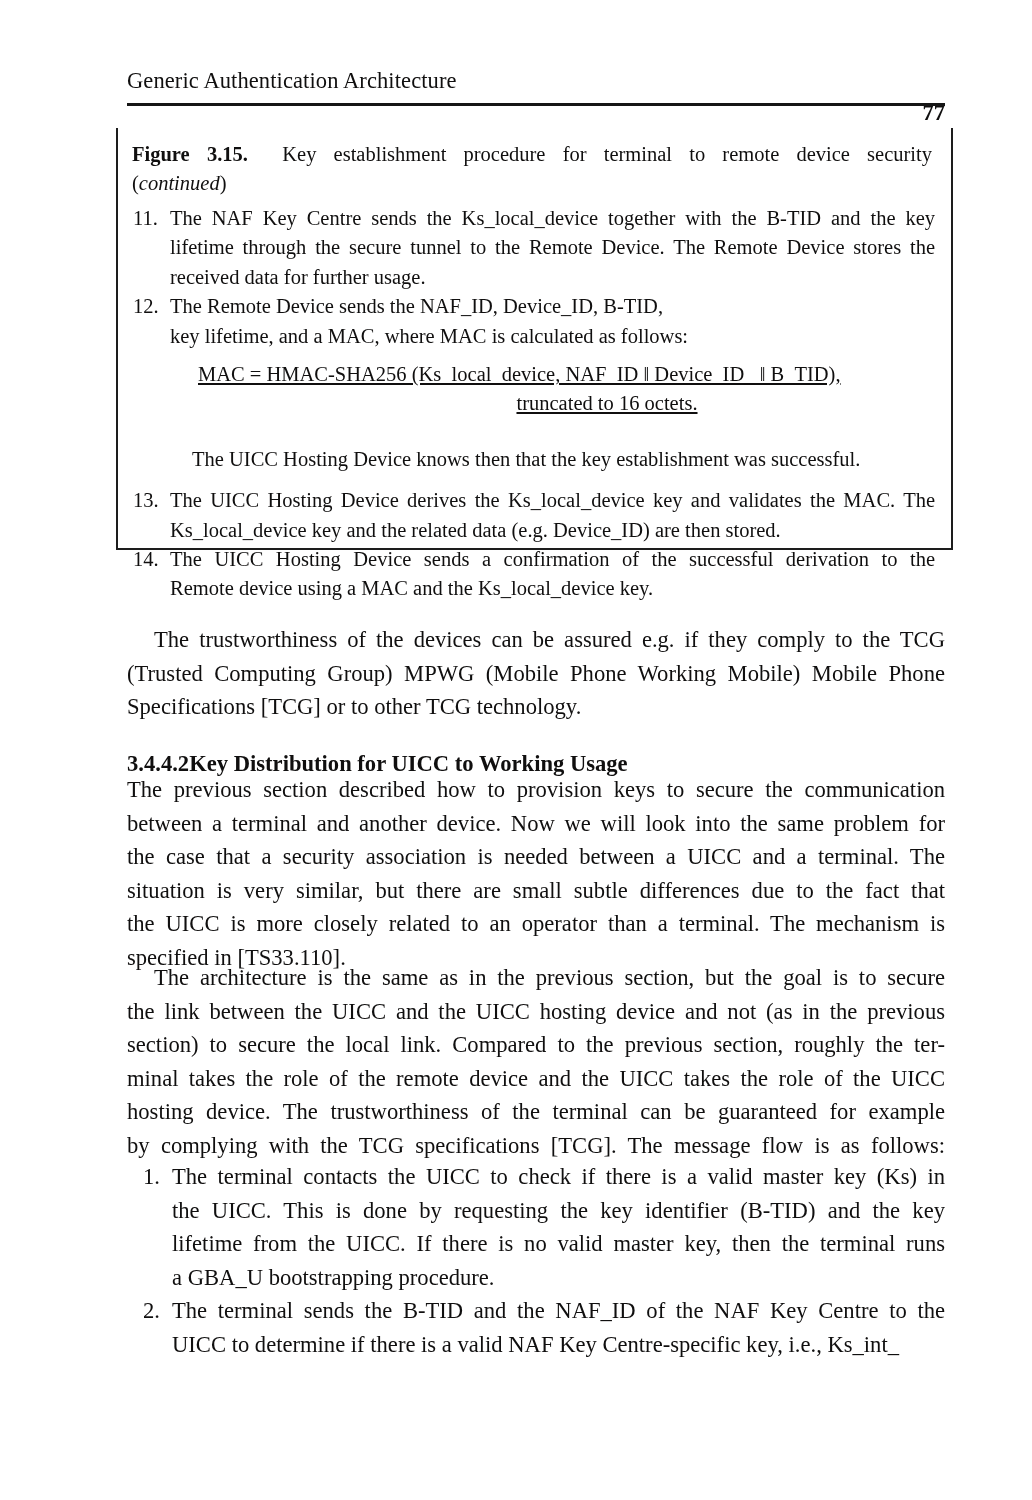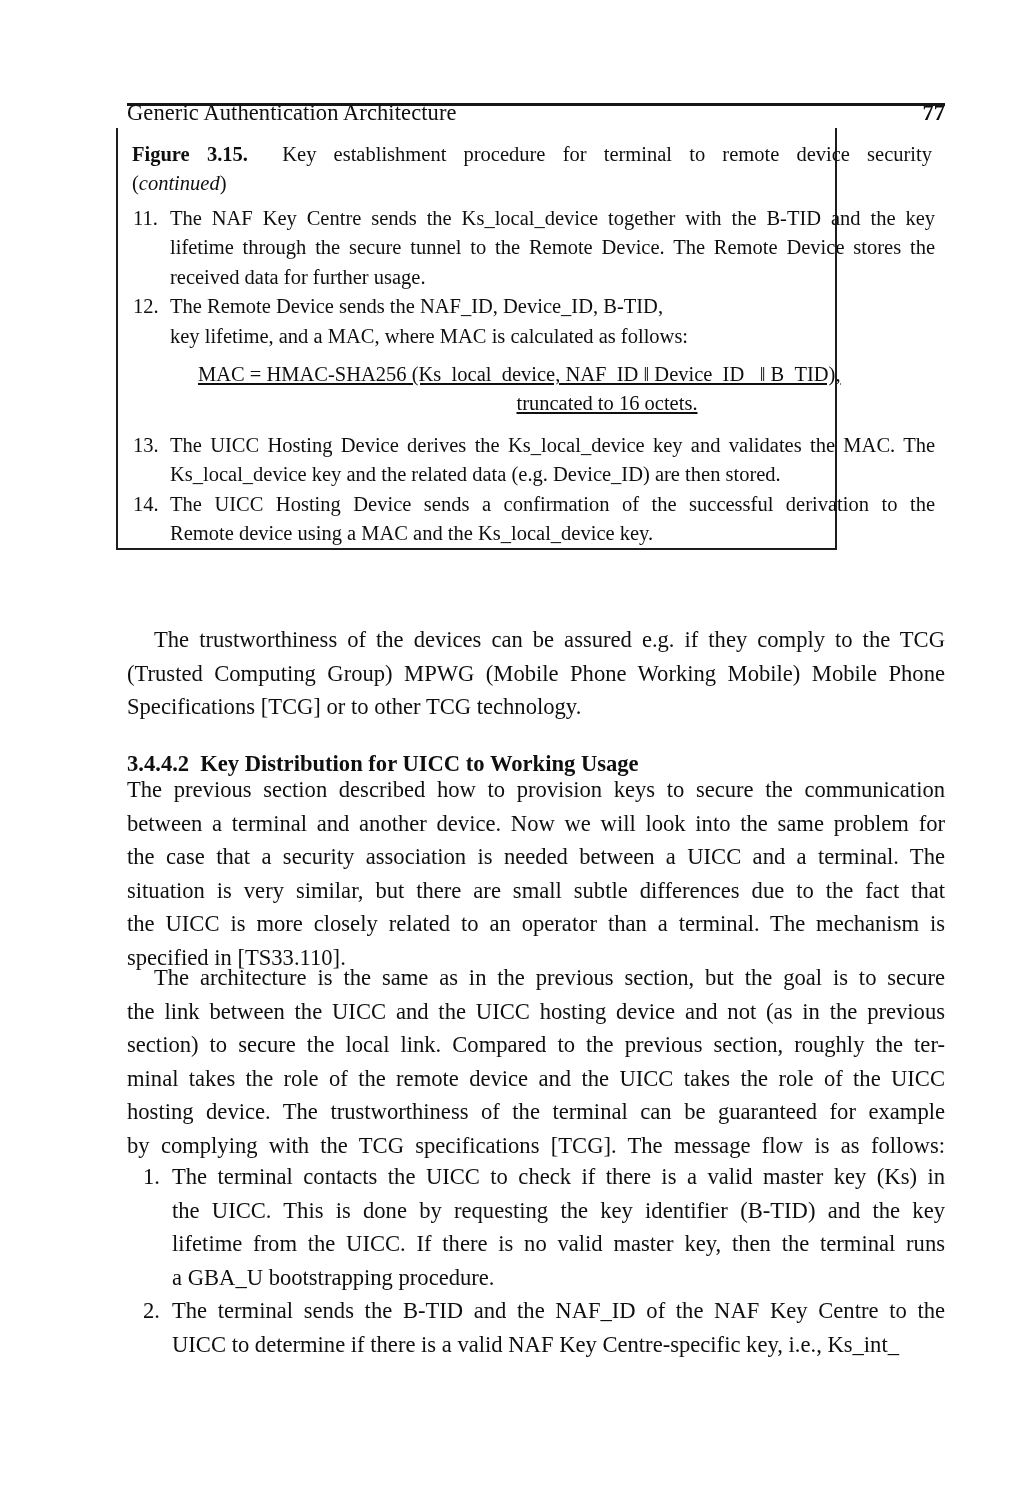--- a/index.html
+++ b/index.html
@@ -24,21 +24,21 @@
     height: 1500px;
   }
 
   
   .runhead {
     position: absolute;
     left: 127px;
     top: 68px;
     width: 818px;
     display: flex;
-    align-items: flex-end;
+    align-items: flex-start;
     justify-content: space-between;
   }
   .runhead-title {
     font-size: 22.5px;
     letter-spacing: 0.1px;
     white-space: nowrap;
   }
   .runhead-page {
     font-size: 22.5px;
     font-weight: bold;
@@ -51,21 +51,21 @@
     width: 818px;
     height: 2.6px;
     background: #161616;
   }
 
   
   .figbox {
     position: absolute;
     left: 116px;
     top: 128px;
-    width: 721px;
+    width: 837px;
     height: 422px;
     border-left: 2.2px solid #1d1d1d;
     border-right: 2.2px solid #1d1d1d;
     border-bottom: 2.2px solid #1d1d1d;
     border-top: none;
     box-sizing: border-box;
   }
 
   .fig-caption {
     position: absolute;
@@ -134,21 +134,21 @@
   }
 
   .sec-head {
     position: absolute;
     left: 127px;
     width: 818px;
     font-size: 22.6px;
     font-weight: bold;
     line-height: 30px;
   }
-  .sec-head .secnum { margin-right: 11px; }
+  .sec-head .secnum { }
 
   
   .body-list {
     position: absolute;
     left: 127px;
     width: 818px;
     font-size: 22.6px;
     line-height: 33.6px;
   }
   .body-item {
@@ -197,20 +197,21 @@
         <span class="num">12.</span>
         <span class="lline">The Remote Device sends the NAF_ID, Device_ID, B-TID,</span>
         <span class="lline">key lifetime, and a MAC, where MAC is calculated as follows:</span>
       </div>
 
       <div class="formula">
         <div class="l1">MAC = HMAC-SHA256 (Ks_local_device, NAF_ID ‖ Device_ID_ ‖ B_TID),</div>
         <div class="l2">truncated to 16 octets.</div>
       </div>
 
+      <div class="box-note">The UICC Hosting Device knows then that the key establishment was successful.</div>
 
       <div class="box-item" style="margin-top:12px">
         <span class="num">13.</span>
         <span class="jline">The UICC Hosting Device derives the Ks_local_device key and validates the MAC. The</span>
         <span class="lline">Ks_local_device key and the related data (e.g. Device_ID) are then stored.</span>
       </div>
 
       <div class="box-item">
         <span class="num">14.</span>
         <span class="jline">The UICC Hosting Device sends a confirmation of the successful derivation to the</span>

